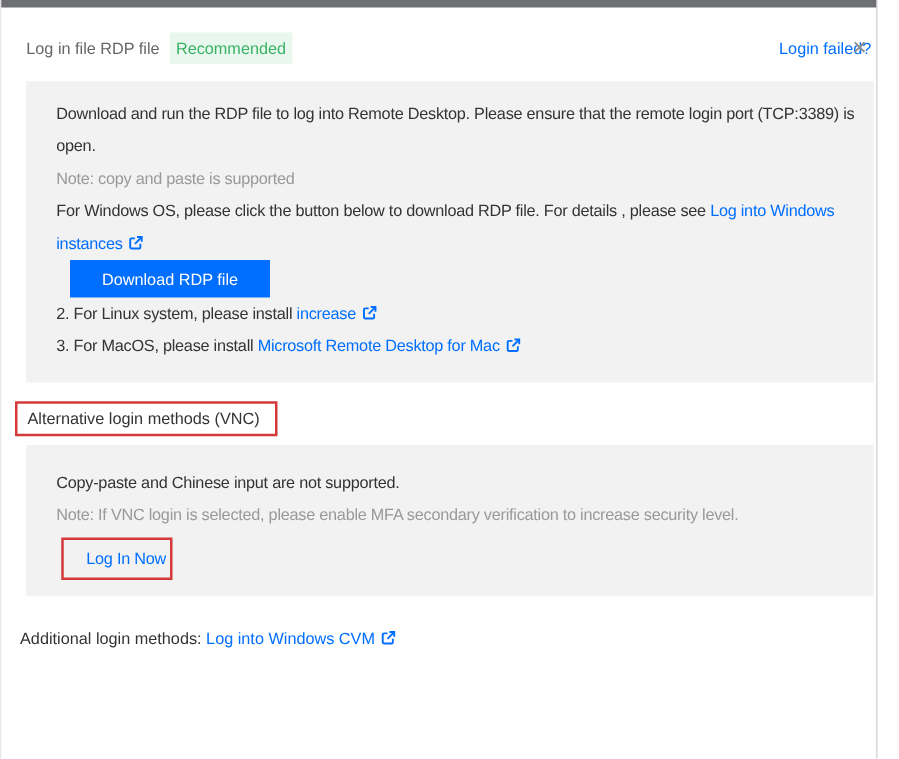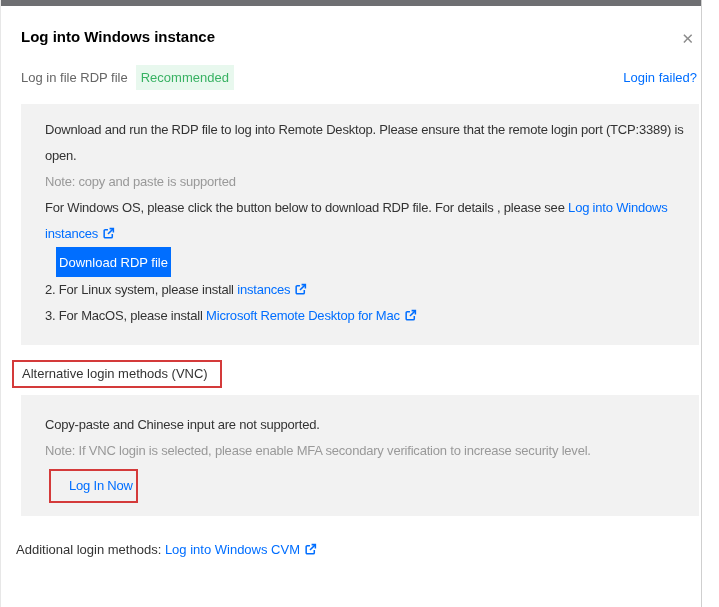--- a/index.html
+++ b/index.html
@@ -16,59 +16,56 @@
   .method-row { display:flex; align-items:center; margin:20px 4px 0 20px; }
   .rdp-label { color:#666; }
   .badge { margin-left:8px; background:#e8f8ee; color:#38b263; padding:5px 5px;
     font-size:13px; }
   .link { color:#006eff; text-decoration:none; cursor:pointer; }
   .ml-auto { margin-left:auto; }
   .graybox { background:#f2f2f2; margin:14px 2px 0 20px; padding:13px 6px 16px 24px;
     letter-spacing:-0.2px; }
   .graybox p { line-height:26px; }
   .muted { color:#999; }
-  .btn-primary { display:block; margin:0 0 0 11px; width:115px; height:30px;
+  .btn-primary { display:block; margin:0 0 0 11px; width:160px; height:30px;
     background:#006eff; color:#fff; border:none; font-size:13px;
     font-family:"Liberation Sans", sans-serif; cursor:pointer; }
   .box2 { margin-top:7px; padding:17px 6px 13px 24px; }
   .redbox { border:2px solid #d43a3a; }
   .heading-red { display:inline-block; margin:15px 0 0 11px; padding:4px 12px 5px 8px;
     color:#333; }
   .login-red { display:inline-block; margin:5px 11px 0 4px; padding:7px 3px 8px 18px; }
   .footer { margin:26px 0 0 15px; }
   .ext-icon { width:13px; height:13px; vertical-align:-2px; margin-left:4px;
     stroke:#006eff; fill:none; stroke-width:2.8; }
 </style>
 </head>
 <body>
 
 <div class="modal">
   <div class="topbar"></div>
 
-  <div class="header">
-    <div class="title">Log into Windows instance</div>
-  </div>
   <span class="close">✕</span>
 
   <div class="method-row">
     <span class="rdp-label">Log in file RDP file</span>
     <span class="badge">Recommended</span>
     <a class="link ml-auto">Login failed?</a>
   </div>
 
   <div class="graybox">
     <p>Download and run the RDP file to log into Remote Desktop. Please ensure that the remote login port (TCP:3389) is open.</p>
     <p class="muted">Note: copy and paste is supported</p>
     <p><span>For Windows OS, please click the button below to download RDP file. For details , please see </span><a class="link"><span>Log into Windows instances</span><svg class="ext-icon" viewBox="0 0 24 24">
             <path d="M19 13v5a2 2 0 0 1-2 2H6a2 2 0 0 1-2-2V7a2 2 0 0 1 2-2h5"></path>
             <polyline points="14 3 21 3 21 10"></polyline>
             <line x1="11" y1="13" x2="21" y2="3"></line>
           </svg></a></p>
     <button class="btn-primary">Download RDP file</button>
-    <p><span>2. For Linux system, please install </span><a class="link"><span>instances</span><svg class="ext-icon" viewBox="0 0 24 24">
+    <p><span>2. For Linux system, please install </span><a class="link"><span>increase</span><svg class="ext-icon" viewBox="0 0 24 24">
             <path d="M19 13v5a2 2 0 0 1-2 2H6a2 2 0 0 1-2-2V7a2 2 0 0 1 2-2h5"></path>
             <polyline points="14 3 21 3 21 10"></polyline>
             <line x1="11" y1="13" x2="21" y2="3"></line>
           </svg></a></p>
     <p><span>3. For MacOS, please install </span><a class="link"><span>Microsoft Remote Desktop for Mac</span><svg class="ext-icon" viewBox="0 0 24 24">
             <path d="M19 13v5a2 2 0 0 1-2 2H6a2 2 0 0 1-2-2V7a2 2 0 0 1 2-2h5"></path>
             <polyline points="14 3 21 3 21 10"></polyline>
             <line x1="11" y1="13" x2="21" y2="3"></line>
           </svg></a></p>
   </div>

